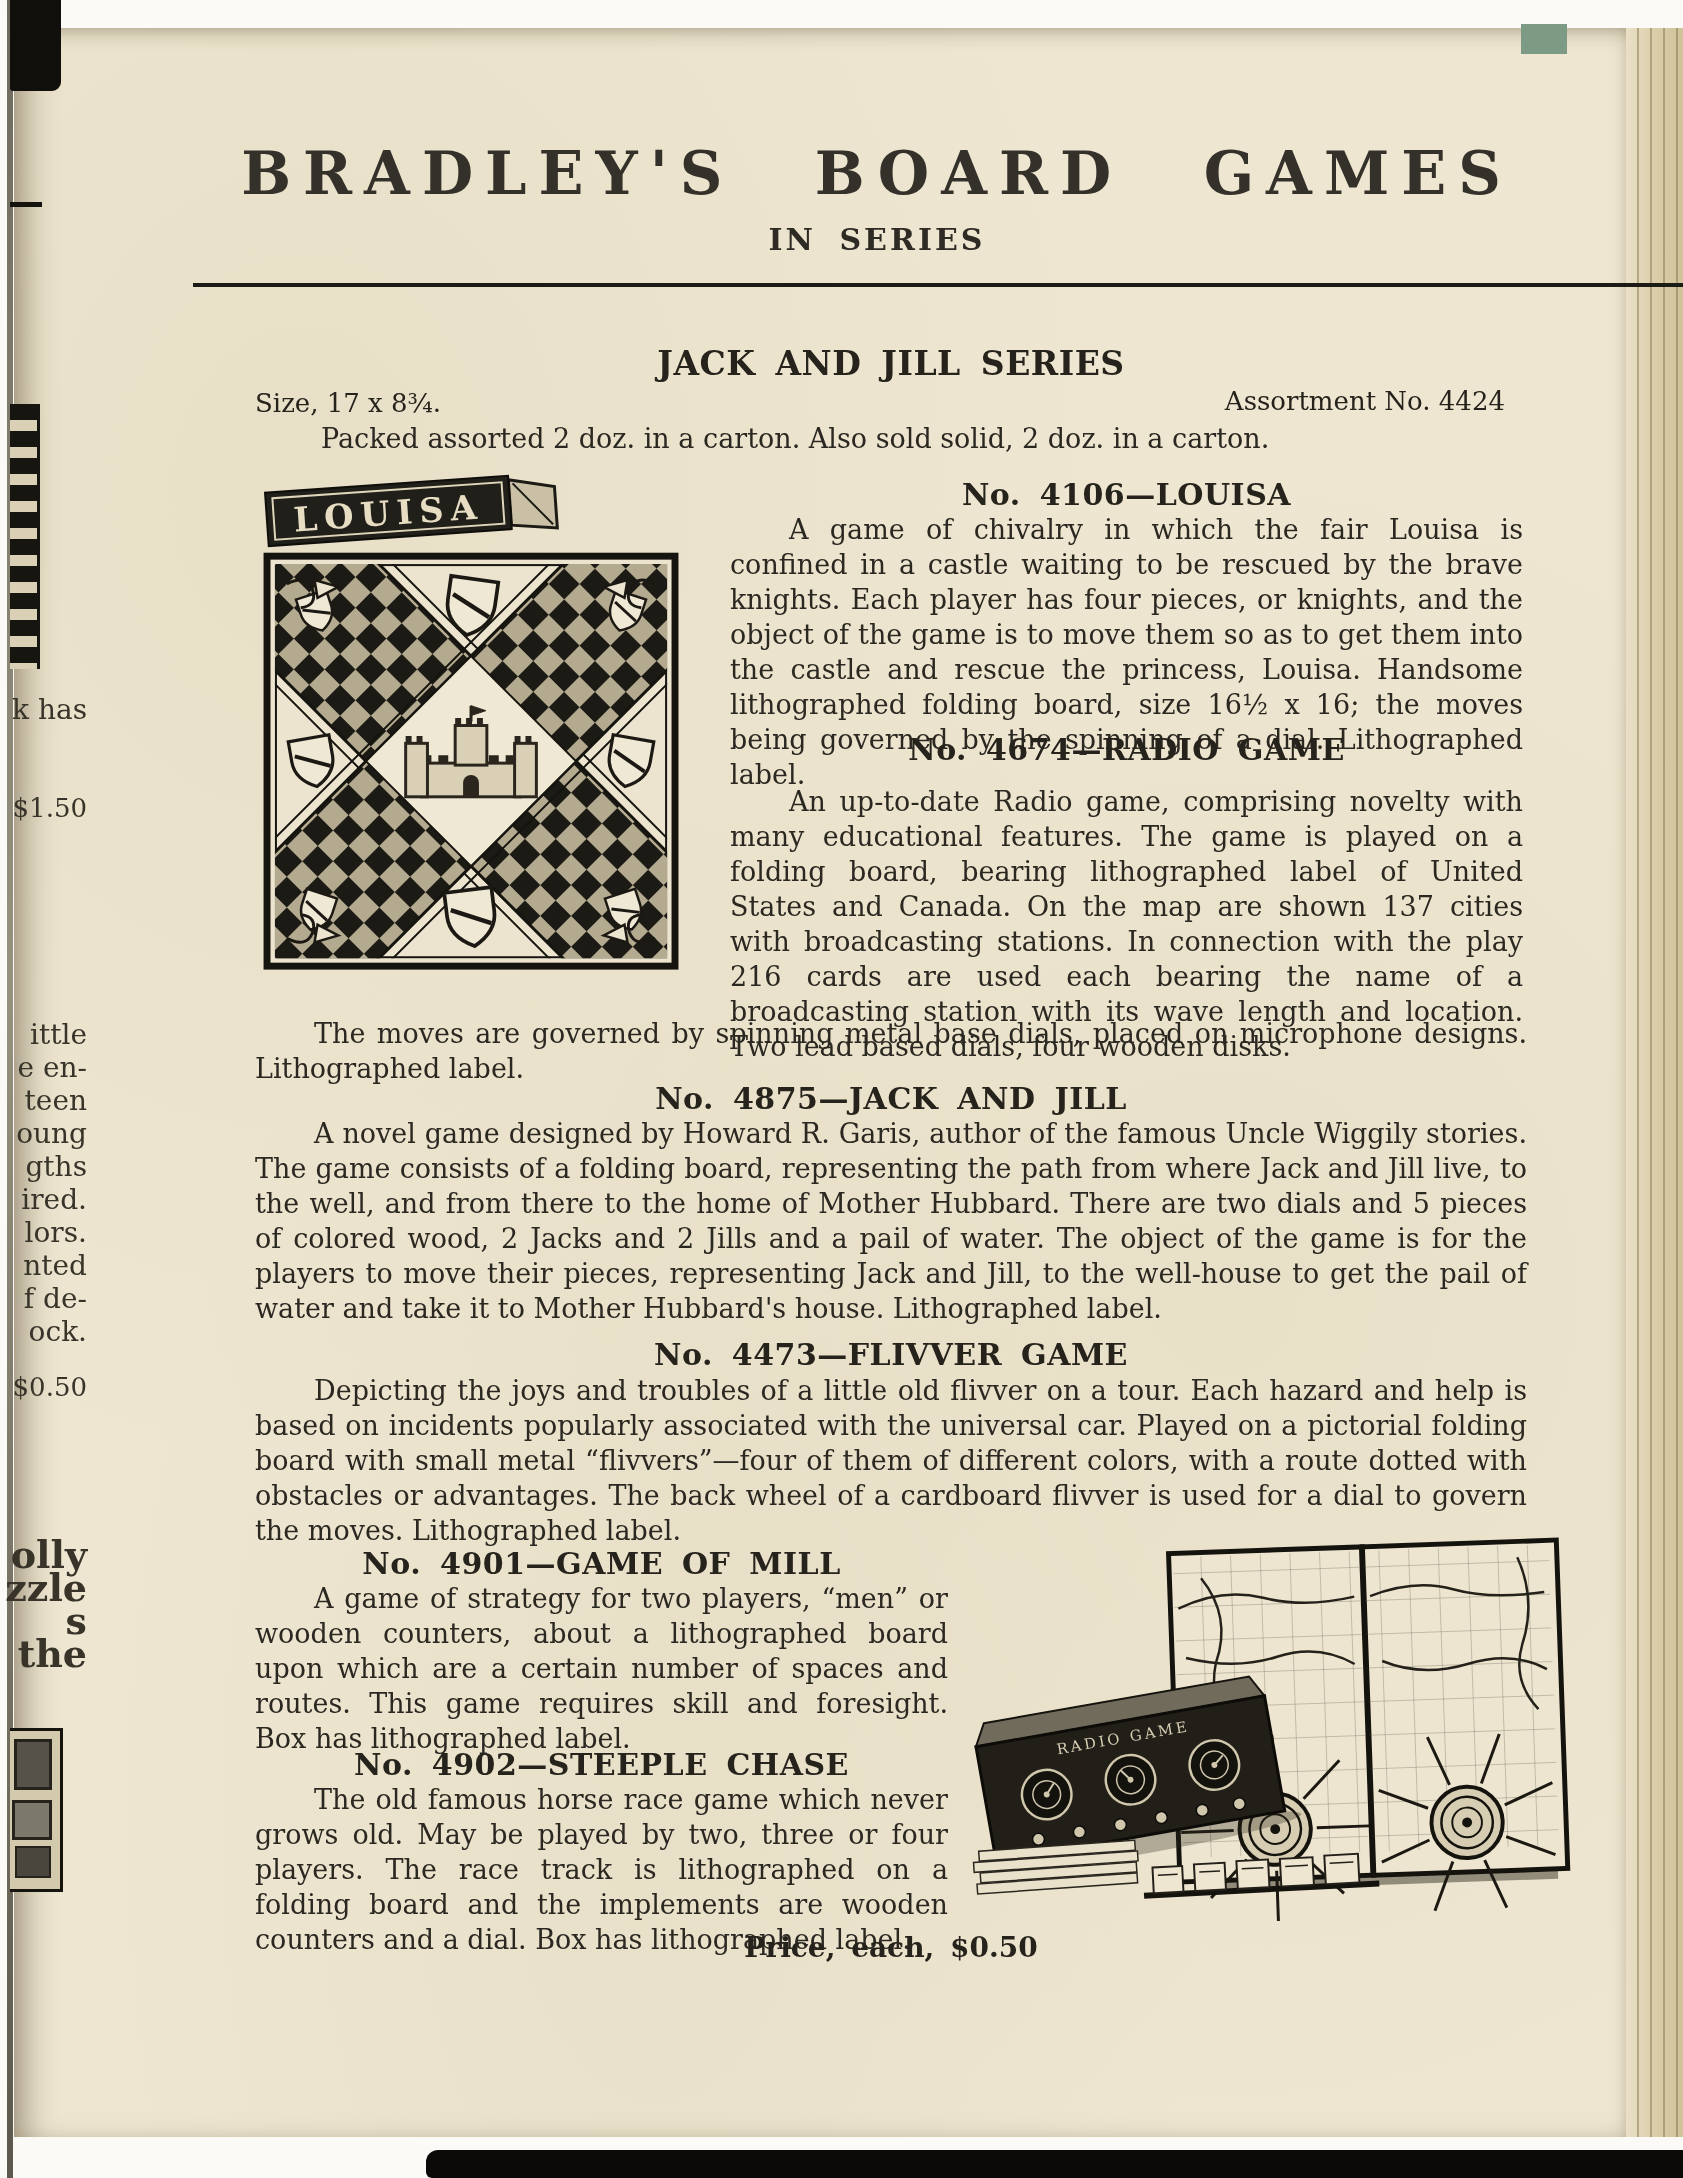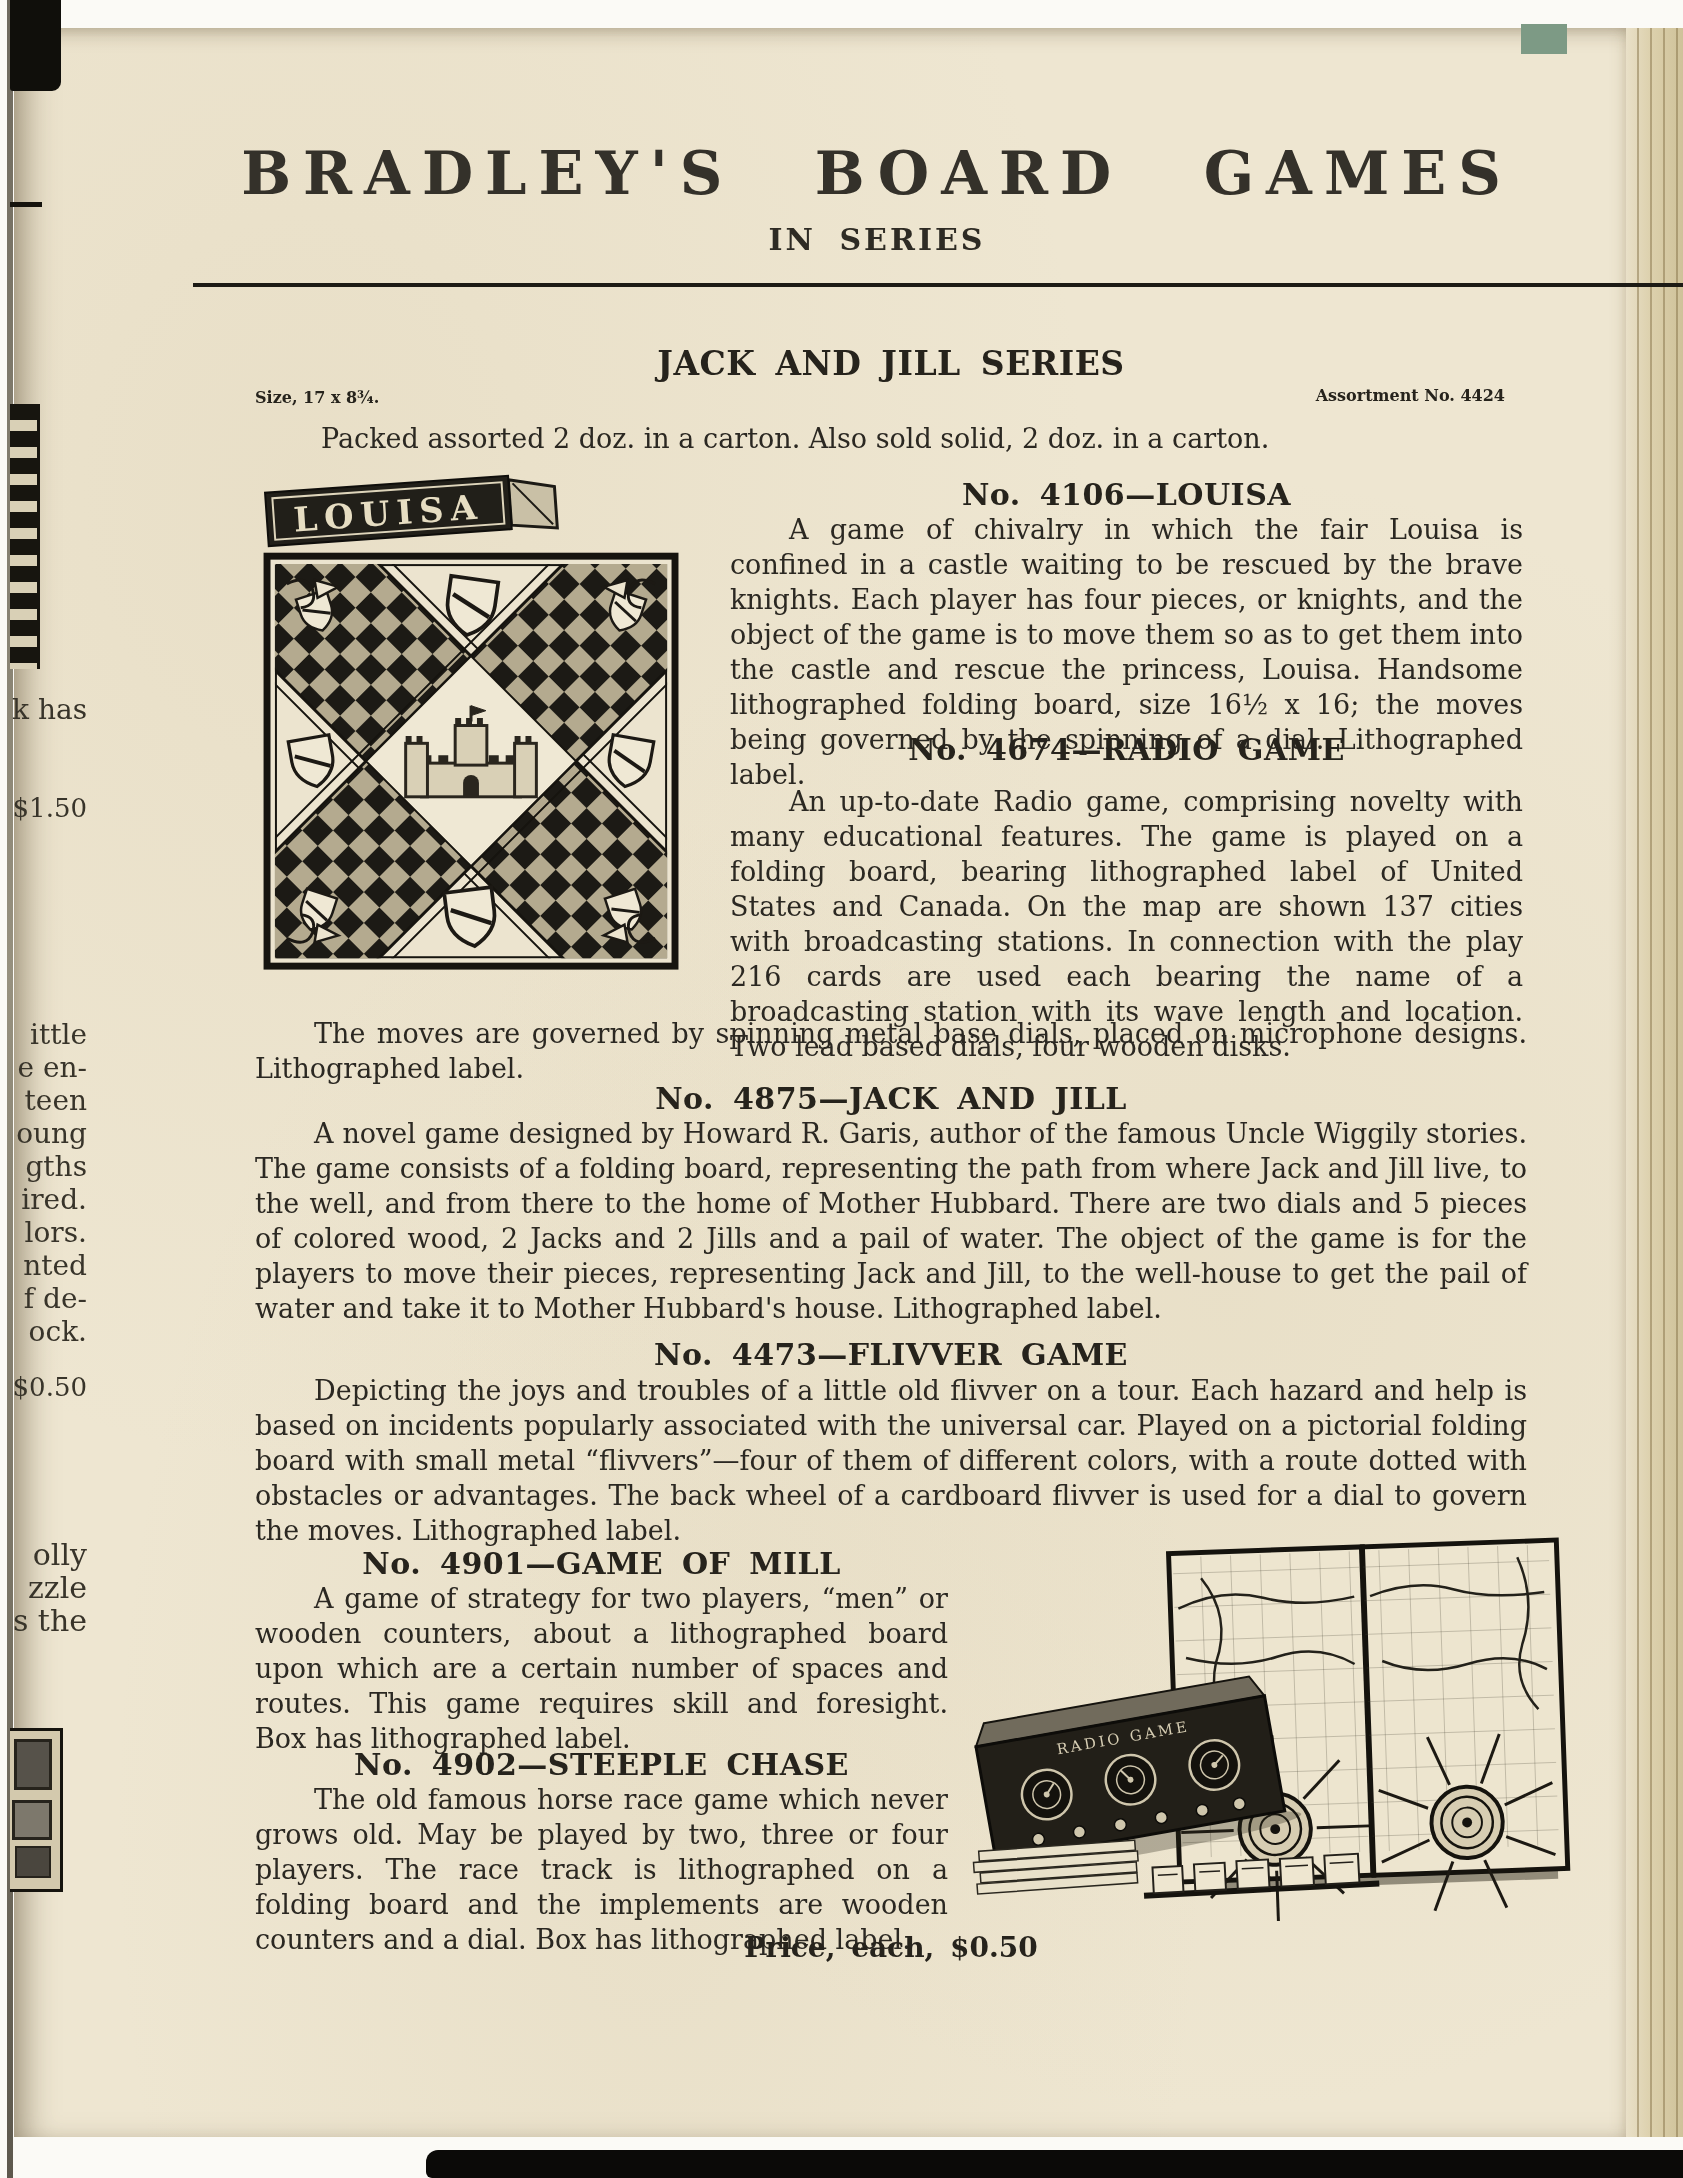--- a/index.html
+++ b/index.html
@@ -66,21 +66,21 @@
 
   .h {
     position:absolute; text-align:center; font-weight:bold; font-size:30px;
     word-spacing:8px; letter-spacing:0.5px; color:#26231c;
   }
   .series-h { font-size:33px; }
   .b {
     position:absolute; font-size:27px; line-height:35px; text-align:justify;
     text-indent:59px; color:#2b2822;
   }
-  .meta { position:absolute; font-weight:bold; font-size:16px; color:#26231c; }
+  .meta { position:absolute; font-weight:normal; font-size:26px; color:#26231c; }
   .plain { position:absolute; font-size:27px; color:#2b2822; }
   .price { position:absolute; left:255px; top:1931px; width:1272px; text-align:center; font-weight:bold; font-size:28px; word-spacing:6px; color:#26231c; }
   svg { position:absolute; }
 </style>
 </head>
 <body>
 
 <div class="canvas">
 
   <div class="page"></div>
@@ -96,21 +96,21 @@
 e en-
 teen
 oung
 gths
 ired.
 lors.
 nted
 f de-
 ock.</div>
   <div class="mfrag bold" style="top:1371px;">$0.50</div>
-  <div class="mfrag" style="top:1538px; font-size:30px; line-height:33px;">olly
+  <div class="mfrag" style="top:1538px; font-size:38px; line-height:33px;font-weight:bold;">olly
 zzle
 s the</div>
   <div class="bl-image">
     <div class="blk1"></div>
     <div class="blk2"></div>
     <div class="blk3"></div>
   </div>
   <div class="tab-green"></div>
   <div class="bottom-bar"></div>
 

